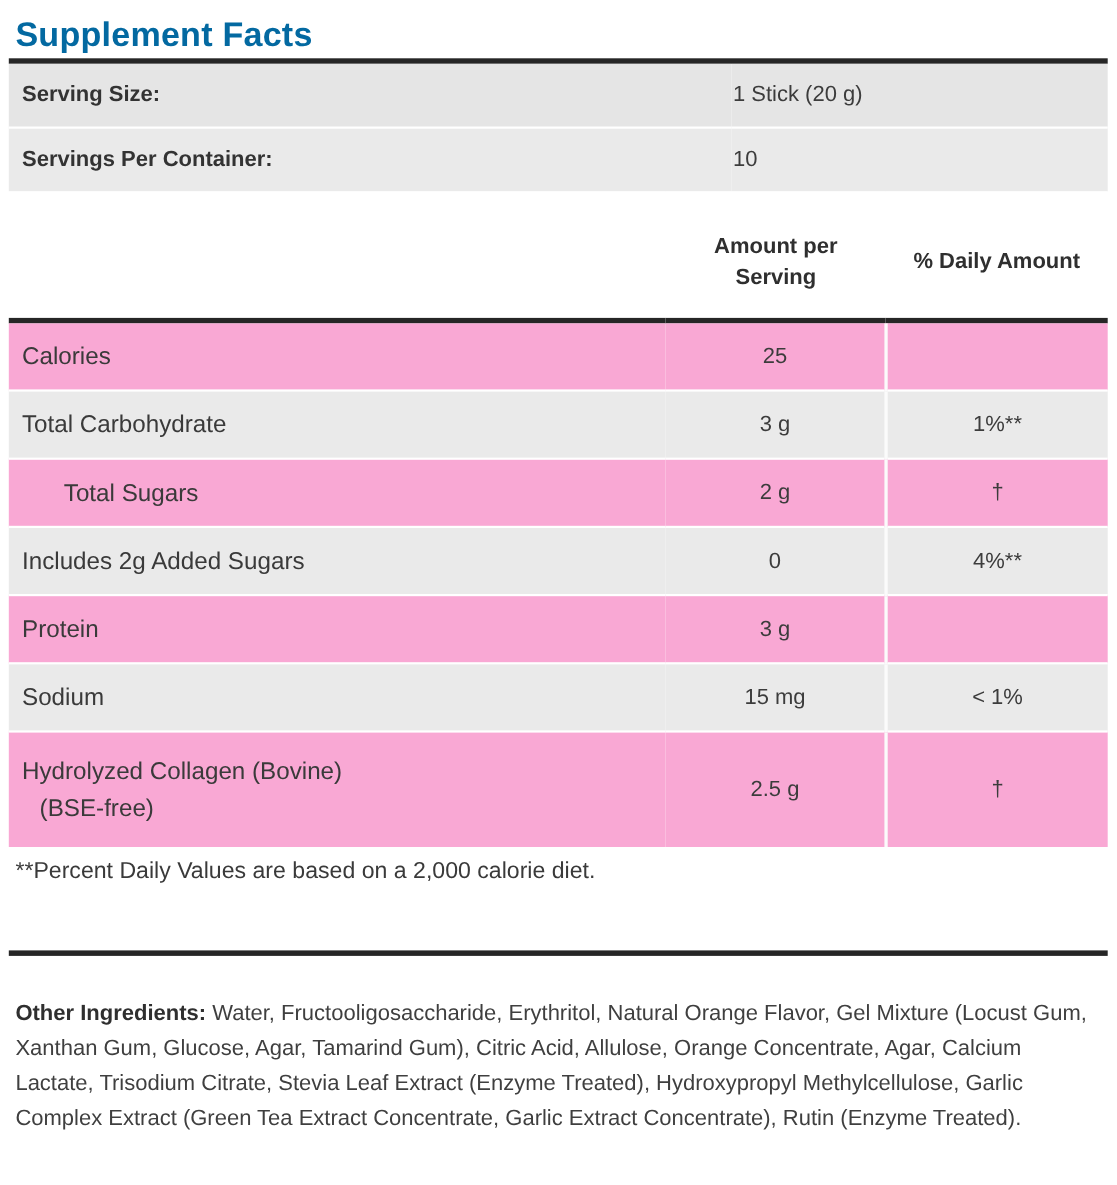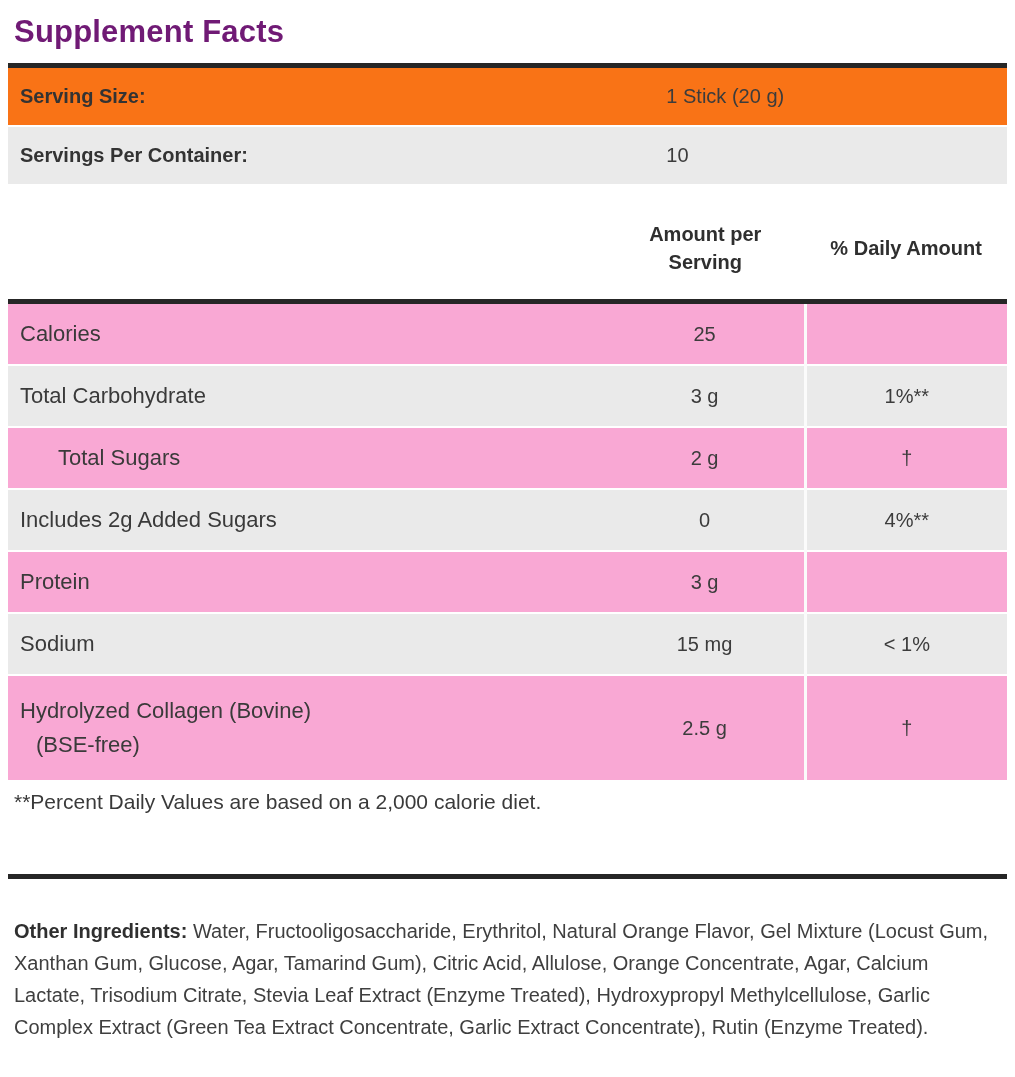--- a/index.html
+++ b/index.html
@@ -1,27 +1,27 @@
 <!DOCTYPE html>
 <html><head>
 <meta charset="utf-8">
 <style>
   html,body{margin:0;padding:0;background:#ffffff;}
   body{width:1015px;height:1077px;font-family:"Liberation Sans","DejaVu Sans",sans-serif;color:#3a3a3a;overflow:hidden;}
   .wrap{padding:0 8px;}
 
-  .panel-title{font-size:31px;font-weight:700;color:#701a75;letter-spacing:.2px;margin:0;padding:14px 0 0 6px;height:63px;box-sizing:border-box;}
+  .panel-title{font-size:31px;font-weight:700;color:#0369a1;letter-spacing:.2px;margin:0;padding:14px 0 0 6px;height:53px;box-sizing:border-box;}
 
   .rule{height:5px;background:#262626;}
 
   table{width:100%;border-collapse:collapse;table-layout:fixed;}
 
   
   .stable td{height:55px;vertical-align:middle;font-size:20px;color:#3c3c3c;}
-  .stable tr.r0{background:#f97316;}
+  .stable tr.r0{background:#e5e5e5;}
   .stable tr.r1{background:#eaeaea;border-top:2px solid #ffffff;}
   .stable td.slabel{width:64.5%;padding-left:12px;font-weight:700;color:#333333;}
   .stable td.svalue{text-align:left;}
 
   
   .ntable col.c-name{width:59.8%;}
   .ntable col.c-amt{width:20.0%;}
   .ntable col.c-dv{width:20.2%;}
   .ntable thead td{height:115px;vertical-align:middle;background:#ffffff;font-weight:700;font-size:20px;color:#2f2f2f;text-align:center;padding-top:14px;box-sizing:border-box;}
   .ntable thead td.h-amt{padding-left:14px;padding-right:14px;line-height:28px;}

